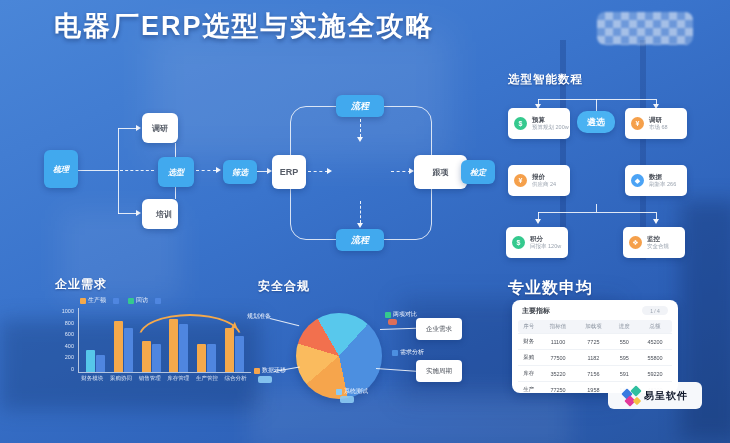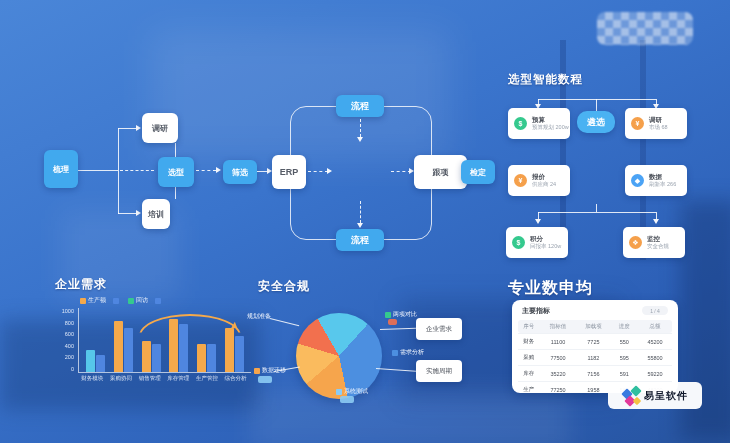--- a/index.html
+++ b/index.html
@@ -4,21 +4,21 @@
 <style>
   html,body{margin:0;padding:0;background:#1b2b4a;}
   #stage{position:relative;width:730px;height:443px;overflow:hidden;
          font-family:"Liberation Sans","DejaVu Sans",sans-serif;
          background:linear-gradient(155deg,#4a86d8 0%,#3a74cc 40%,#2c5fb6 78%,#27549f 100%);}
   .abs{position:absolute;}
   
   .bgshape{position:absolute;pointer-events:none;}
   
   .nbox{display:flex;align-items:center;justify-content:center;border-radius:6px;font-weight:bold;text-align:center;}
-  .nblue{background:#41a9ee;color:#fff;box-shadow:0 2px 6px rgba(8,40,100,.3);}
+  .nblue{background:#41a9ee;color:#fff;box-shadow:0 2px 6px rgba(8,40,100,.3);font-style:italic;}
   .nwhite{background:#ffffff;color:#555b66;box-shadow:0 2px 6px rgba(8,40,100,.3);}
   
   .lh{height:1px;background:rgba(255,255,255,.85);}
   .lv{width:1px;background:rgba(255,255,255,.85);}
   .ldh{height:0;border-top:1px dashed rgba(255,255,255,.9);}
   .ldv{width:0;border-left:1px dashed rgba(255,255,255,.9);}
   .arr-r{width:0;height:0;border-top:3px solid transparent;border-bottom:3px solid transparent;border-left:5px solid rgba(255,255,255,.95);}
   .arr-d{width:0;height:0;border-left:3px solid transparent;border-right:3px solid transparent;border-top:5px solid rgba(255,255,255,.95);}
   .sec-h{color:#ffffff;font-weight:bold;font-size:11.5px;letter-spacing:1px;text-shadow:0 1px 2px rgba(10,30,80,.4);}
   
@@ -89,38 +89,39 @@
     <div class="bgshape" style="left:640px;top:40px;width:6px;height:220px;background:rgba(18,48,110,.25);"></div>
     <div class="bgshape" style="left:0;top:320px;width:260px;height:90px;background:rgba(12,38,92,.28);filter:blur(10px);"></div>
     <div class="bgshape" style="left:400px;top:300px;width:220px;height:100px;background:rgba(12,38,92,.22);filter:blur(12px);"></div>
     <div class="bgshape" style="left:250px;top:390px;width:320px;height:60px;background:rgba(255,255,255,.07);filter:blur(12px);"></div>
     <div class="bgshape" style="left:60px;top:210px;width:120px;height:90px;background:rgba(255,255,255,.07);filter:blur(14px);"></div>
     <div class="bgshape" style="left:680px;top:200px;width:60px;height:240px;background:rgba(10,32,82,.3);filter:blur(10px);"></div>
   </div>
 
   <div id="mosaic"></div>
 
+  <div id="main-title">电器厂ERP选型与实施全攻略</div>
 
 
   <div class="abs lv" style="left:118px;top:128px;height:86px;"></div>
   <div class="abs lh" style="left:78px;top:170px;width:40px;"></div>
   <div class="abs lh" style="left:118px;top:128px;width:18px;"></div>
   <div class="abs arr-r" style="left:136px;top:125px;"></div>
   <div class="abs lh" style="left:118px;top:213px;width:18px;"></div>
   <div class="abs arr-r" style="left:136px;top:210px;"></div>
   <div class="abs ldh" style="left:120px;top:170px;width:34px;"></div>
   <div class="abs lv" style="left:175px;top:143px;height:14px;"></div>
   <div class="abs lv" style="left:175px;top:187px;height:12px;"></div>
   <div class="abs ldh" style="left:196px;top:170px;width:20px;"></div>
   <div class="abs arr-r" style="left:216px;top:167px;"></div>
 
   <div class="abs nbox nblue" style="left:44px;top:150px;width:34px;height:38px;font-size:8px;">梳理</div>
   <div class="abs nbox nwhite" style="left:142px;top:113px;width:36px;height:30px;font-size:8px;">调研</div>
   <div class="abs nbox nblue" style="left:158px;top:157px;width:36px;height:30px;font-size:8px;">选型</div>
-  <div class="abs nbox nwhite" style="left:142px;top:199px;width:28px;height:30px;font-size:8px;">培训</div>
+  <div class="abs nbox nwhite" style="left:142px;top:199px;width:28px;height:30px;font-size:8px;padding-left:8px;">培训</div>
 
   <div class="frame" style="left:290px;top:106px;width:140px;height:132px;"></div>
 
   <div class="abs nbox nblue" style="left:223px;top:160px;width:34px;height:24px;font-size:8px;">筛选</div>
   <div class="abs lh" style="left:257px;top:171px;width:12px;"></div>
   <div class="abs arr-r" style="left:267px;top:168px;"></div>
   <div class="abs nbox nwhite" style="left:272px;top:155px;width:34px;height:34px;font-size:9px;">ERP</div>
   <div class="abs ldh" style="left:308px;top:171px;width:20px;"></div>
   <div class="abs arr-r" style="left:327px;top:168px;"></div>
 

